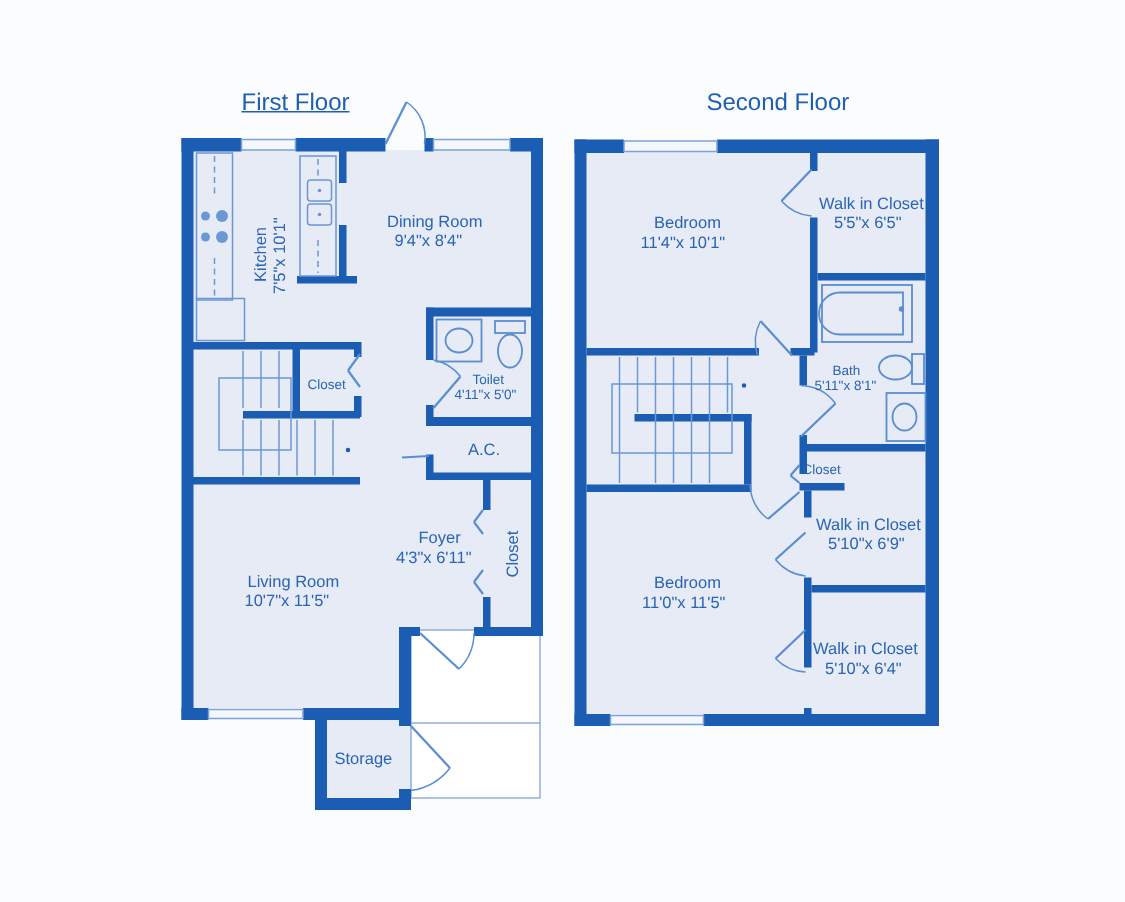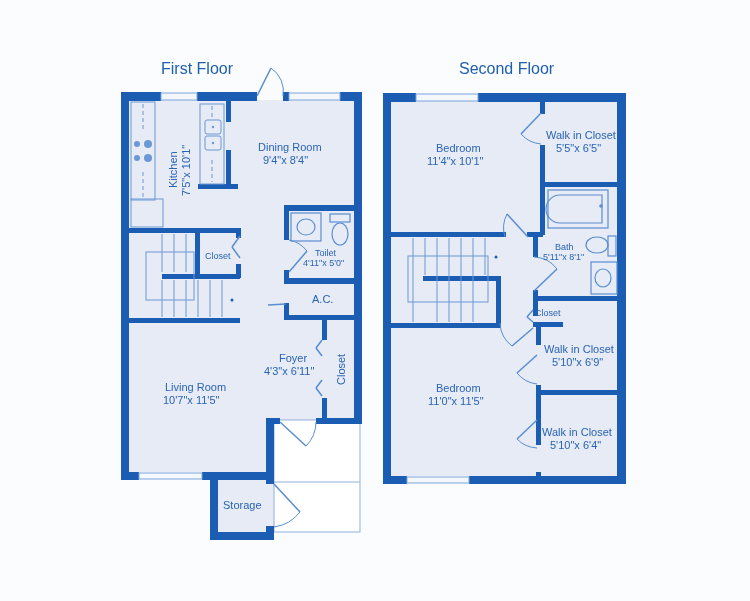--- a/index.html
+++ b/index.html
@@ -10,22 +10,22 @@
   .title {
     position: absolute; color: #1f5fb0; font-size: 16px; font-family: "Liberation Sans", "DejaVu Sans", sans-serif;
   }
   svg { position: absolute; left: 0; top: 0; }
   .lbl { fill: #2a64b4; font-family: "Liberation Sans", "DejaVu Sans", sans-serif; font-size: 11px; }
   .lbls { fill: #2a64b4; font-family: "Liberation Sans", "DejaVu Sans", sans-serif; font-size: 9px; }
 </style>
 </head>
 <body>
 
-<div class="title" style="left:161px; top:60px;">First Floor</div>
-<div class="title" style="left:459px; top:60px;">Second Floor</div>
+<div class="title" style="left:161px; top:60px;text-decoration:underline;">First Floor</div>
+<div class="title" style="left:471px; top:60px;">Second Floor</div>
 
 <svg width="750" height="601" viewBox="0 0 750 601">
 
   <g>
 
     <rect x="128" y="100" width="226" height="372" fill="#e6ebf5"></rect>
     <rect x="216" y="472" width="58" height="62" fill="#e6ebf5"></rect>
 
     <rect x="274" y="420" width="86" height="112" fill="#ffffff" stroke="#8fb0dd" stroke-width="1"></rect>
     <line x1="274" y1="482" x2="360" y2="482" stroke="#8fb0dd" stroke-width="1"></line>

